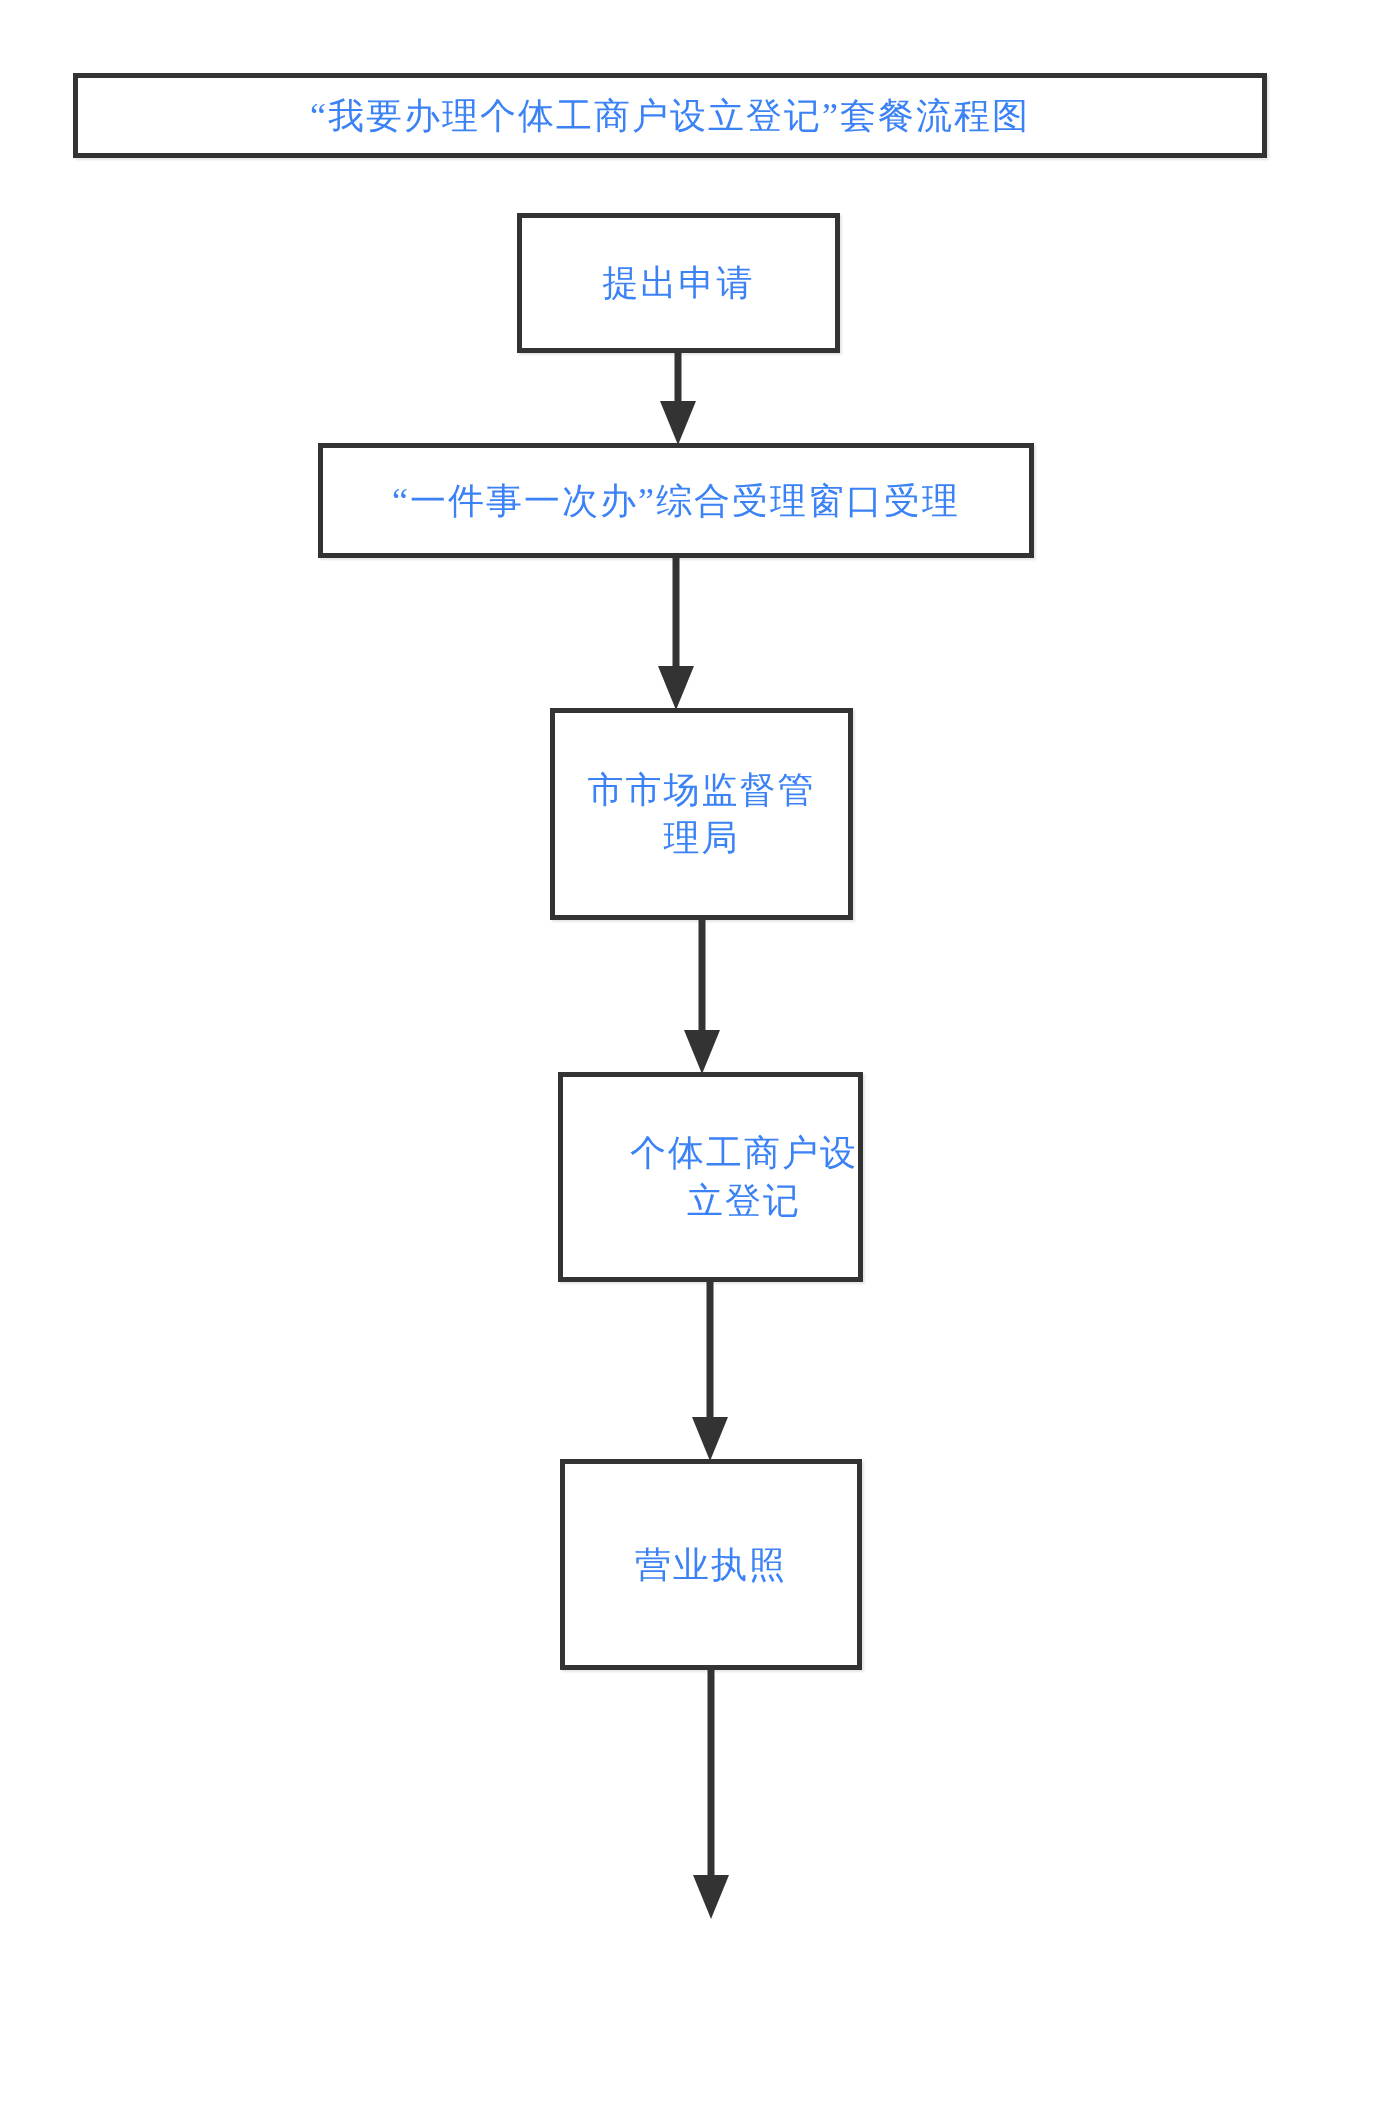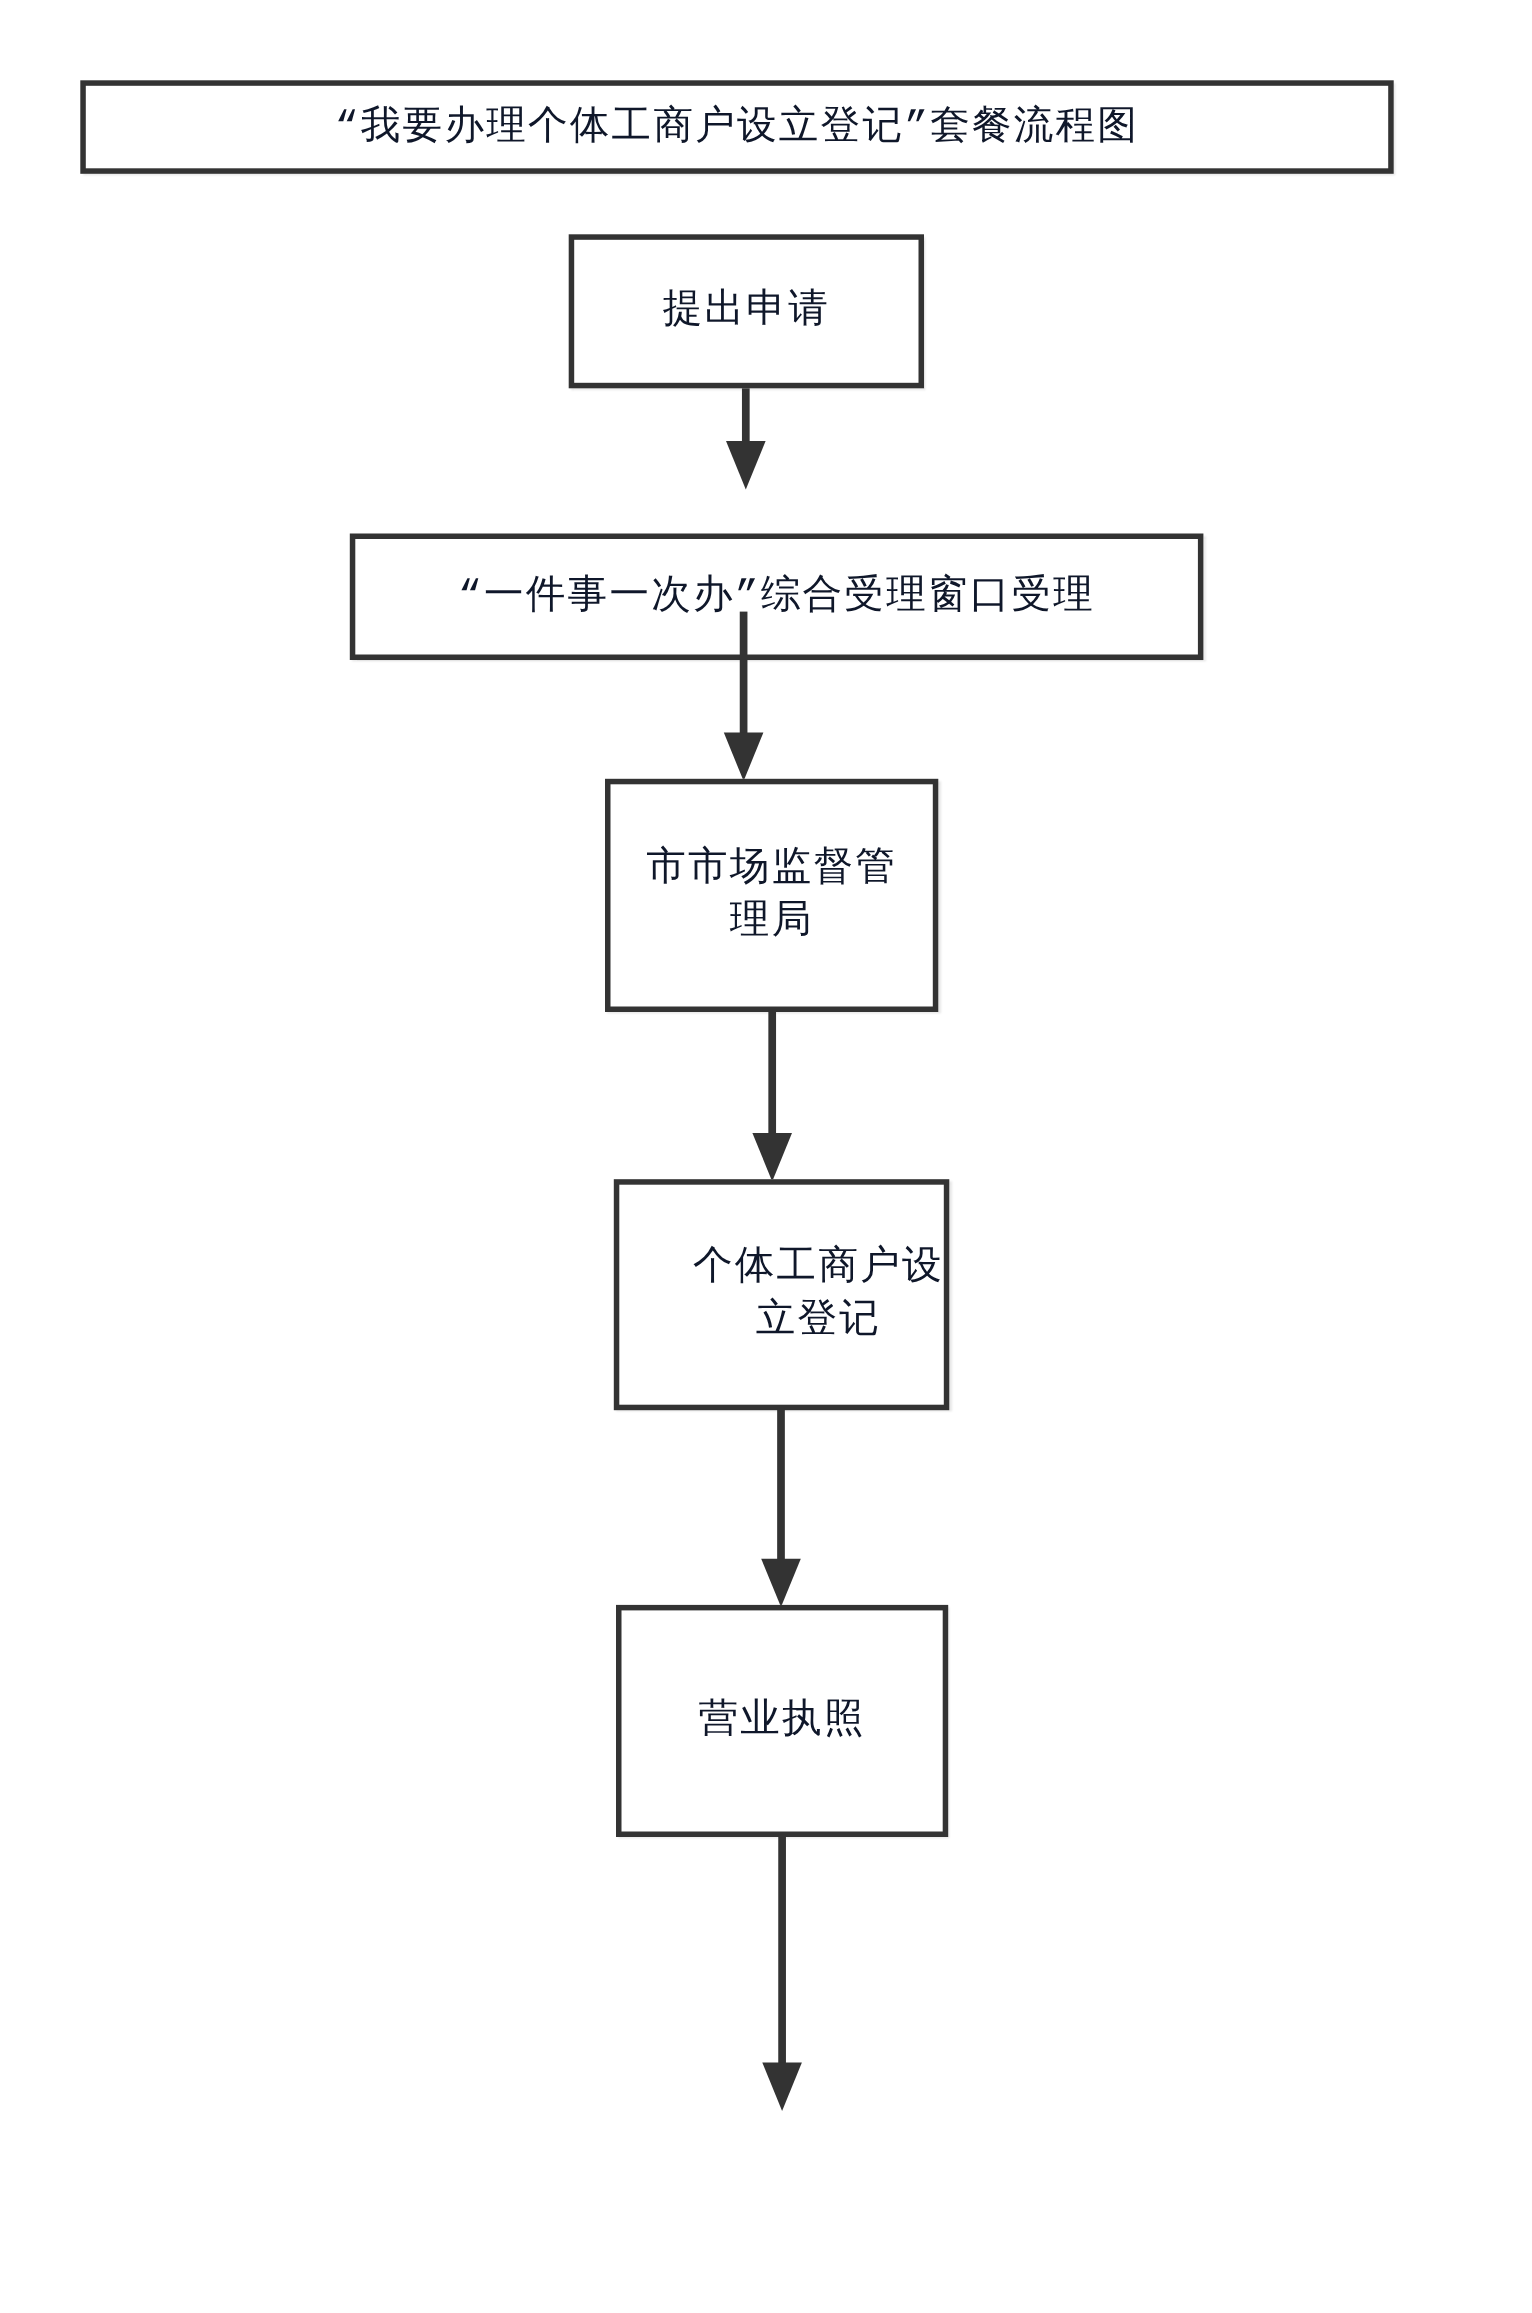--- a/index.html
+++ b/index.html
@@ -5,43 +5,43 @@
   html, body {
     margin: 0;
     padding: 0;
     background: #ffffff;
   }
   .canvas {
     position: relative;
     width: 1393px;
     height: 2103px;
     background: #ffffff;
-    font-family: Liberation Mono, monospace;
-    color: #0f172a;
+    font-family: Liberation Serif, serif;
+    color: #3b82f6;
     overflow: hidden;
   }
   .box {
     position: absolute;
     box-sizing: border-box;
     border: 5px solid #333333;
     background: #ffffff;
     display: flex;
     align-items: center;
     justify-content: center;
     text-align: center;
     font-size: 36px;
     letter-spacing: 2px;
     line-height: 48px;
     box-shadow: 2px 2px 2px rgba(0,0,0,0.10);
     white-space: nowrap;
   }
   .box .label { display: block; }
   #title-box   { left: 73px;  top: 73px;   width: 1194px; height: 85px;  }
   #node-apply  { left: 517px; top: 213px;  width: 323px;  height: 140px; }
-  #node-accept { left: 318px; top: 443px;  width: 776px;  height: 115px; margin-top: 42px; }
+  #node-accept { left: 318px; top: 443px;  width: 716px;  height: 115px; }
   #node-bureau { left: 550px; top: 708px;  width: 303px;  height: 212px; }
   #node-reg    { left: 558px; top: 1072px; width: 305px;  height: 210px; justify-content: flex-end; }
   #node-license{ left: 560px; top: 1459px; width: 302px;  height: 211px; text-align: right; }
   #node-output { left: 101px; top: 1917px; width: 1219px; height: 113px; }
 
   .arrow { position: absolute; }
   .arrow .shaft {
     position: absolute;
     top: 0;
     left: 50%;

